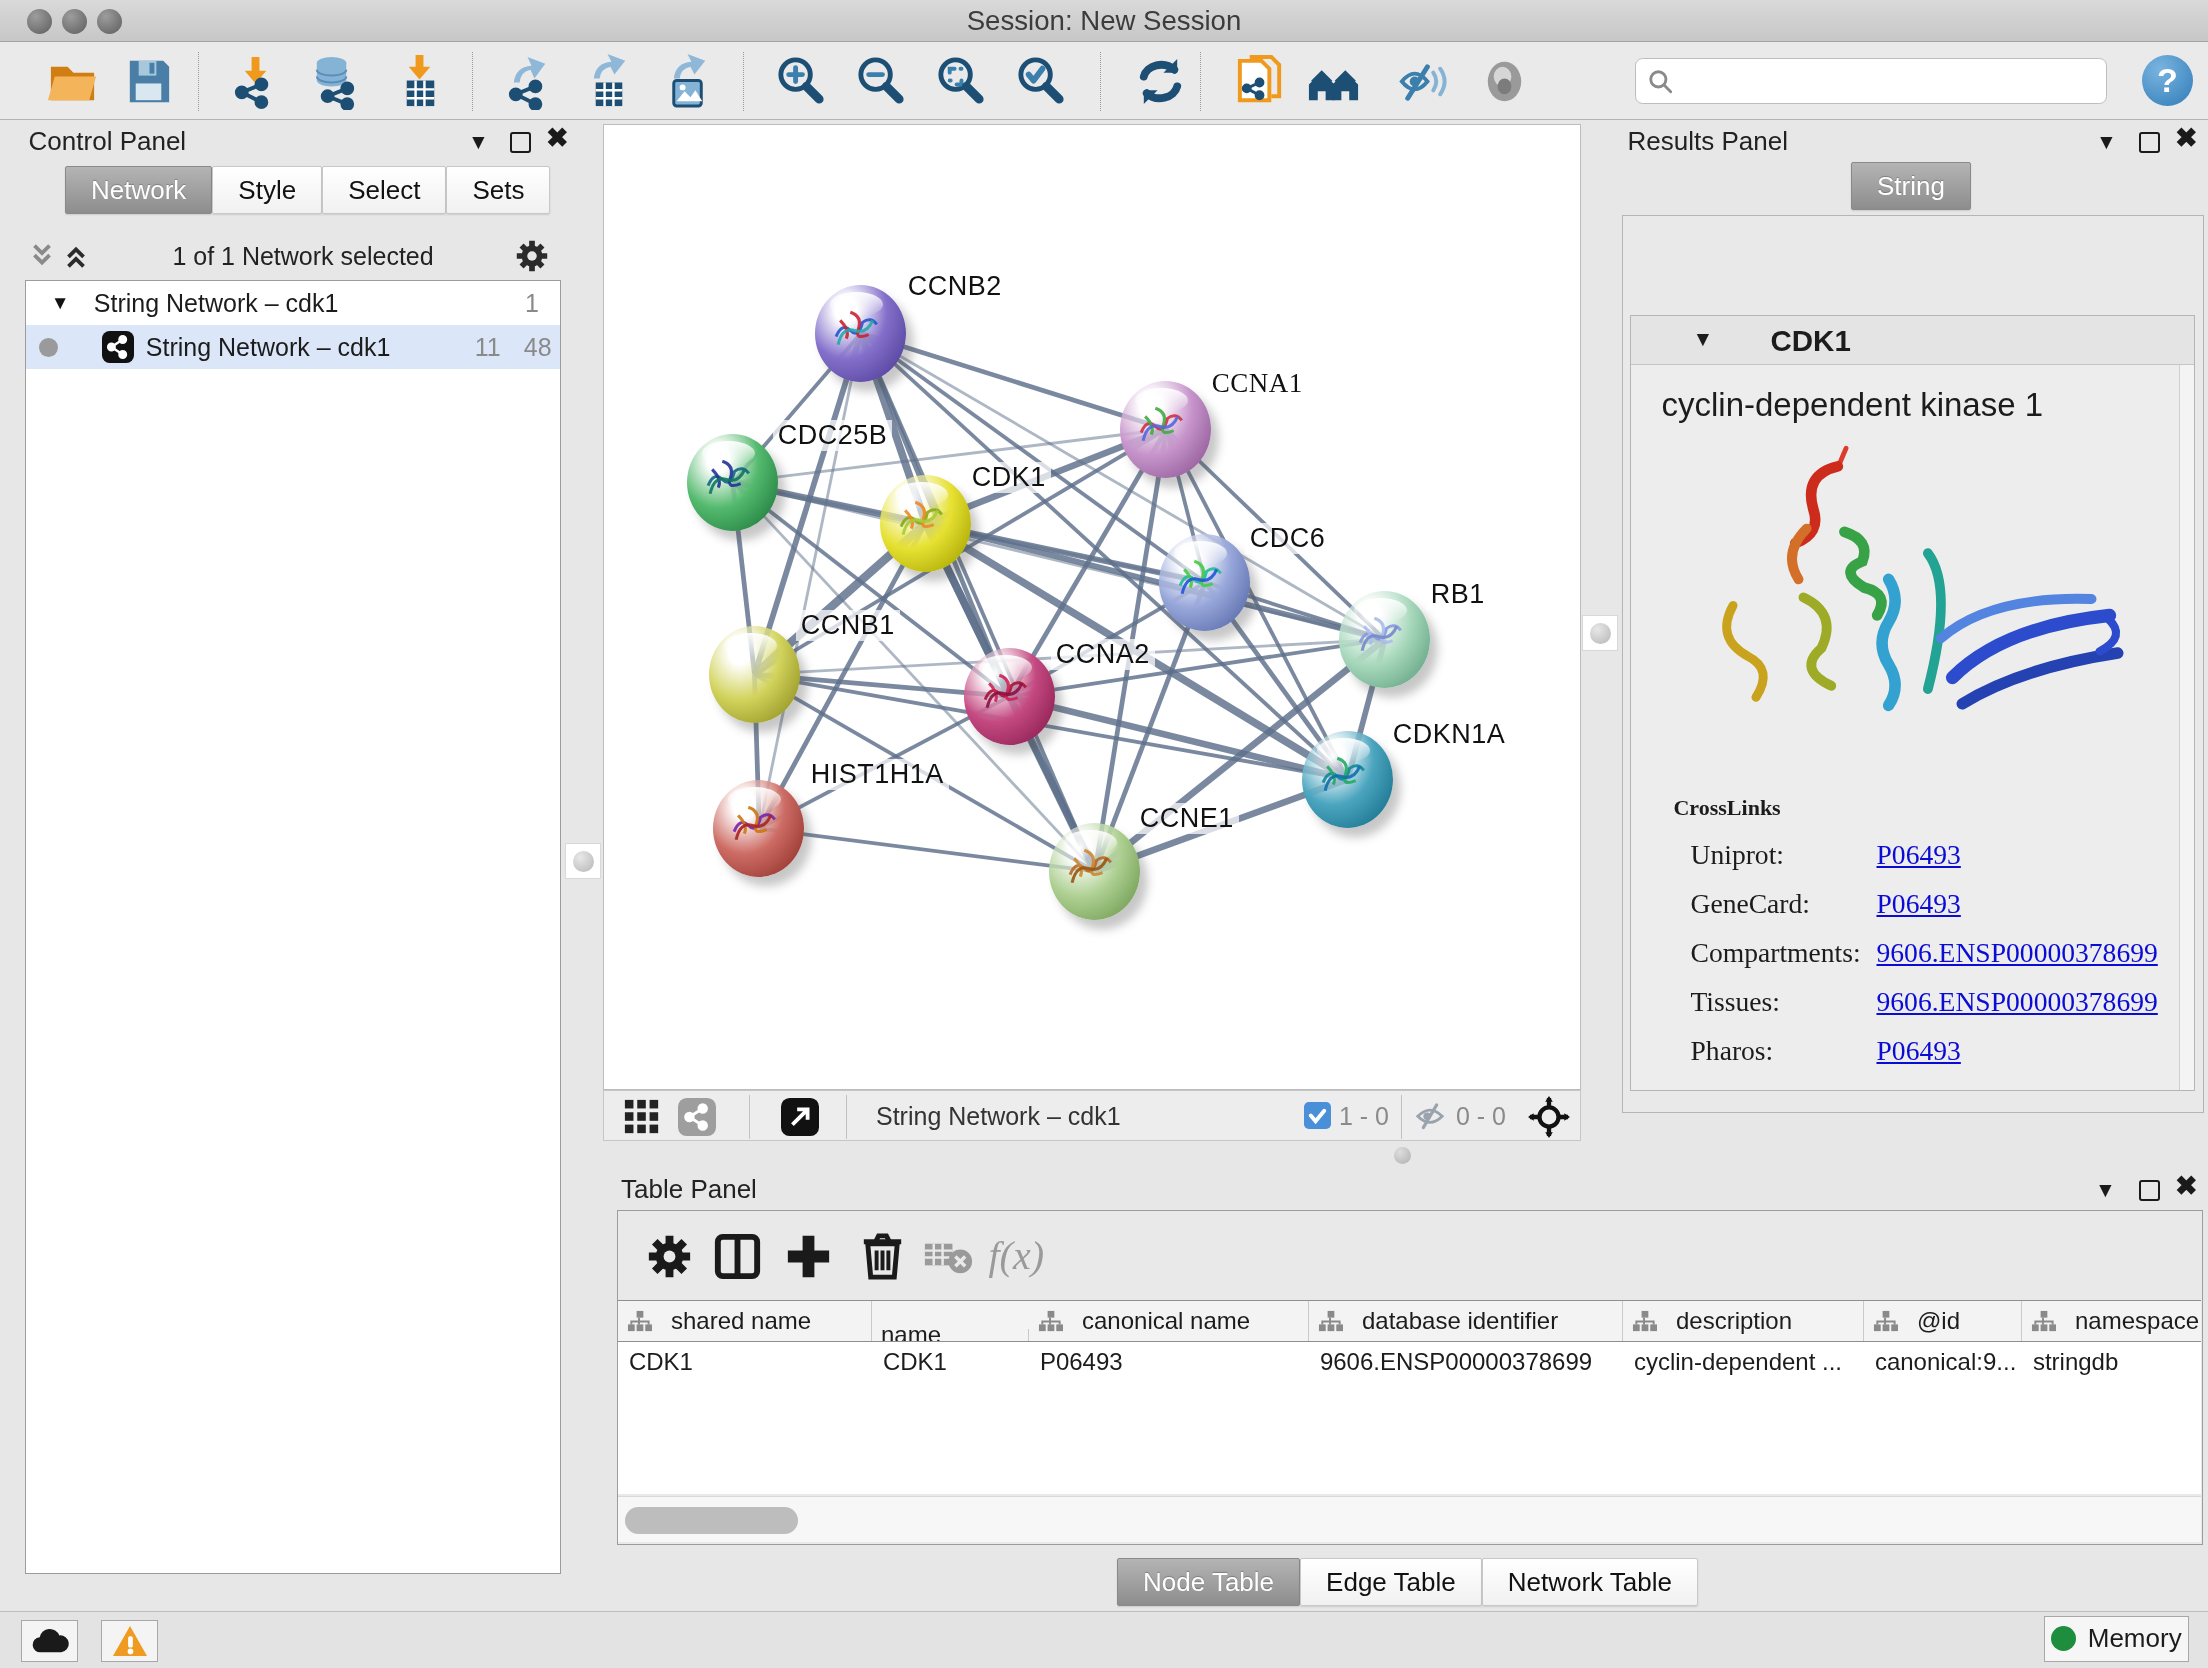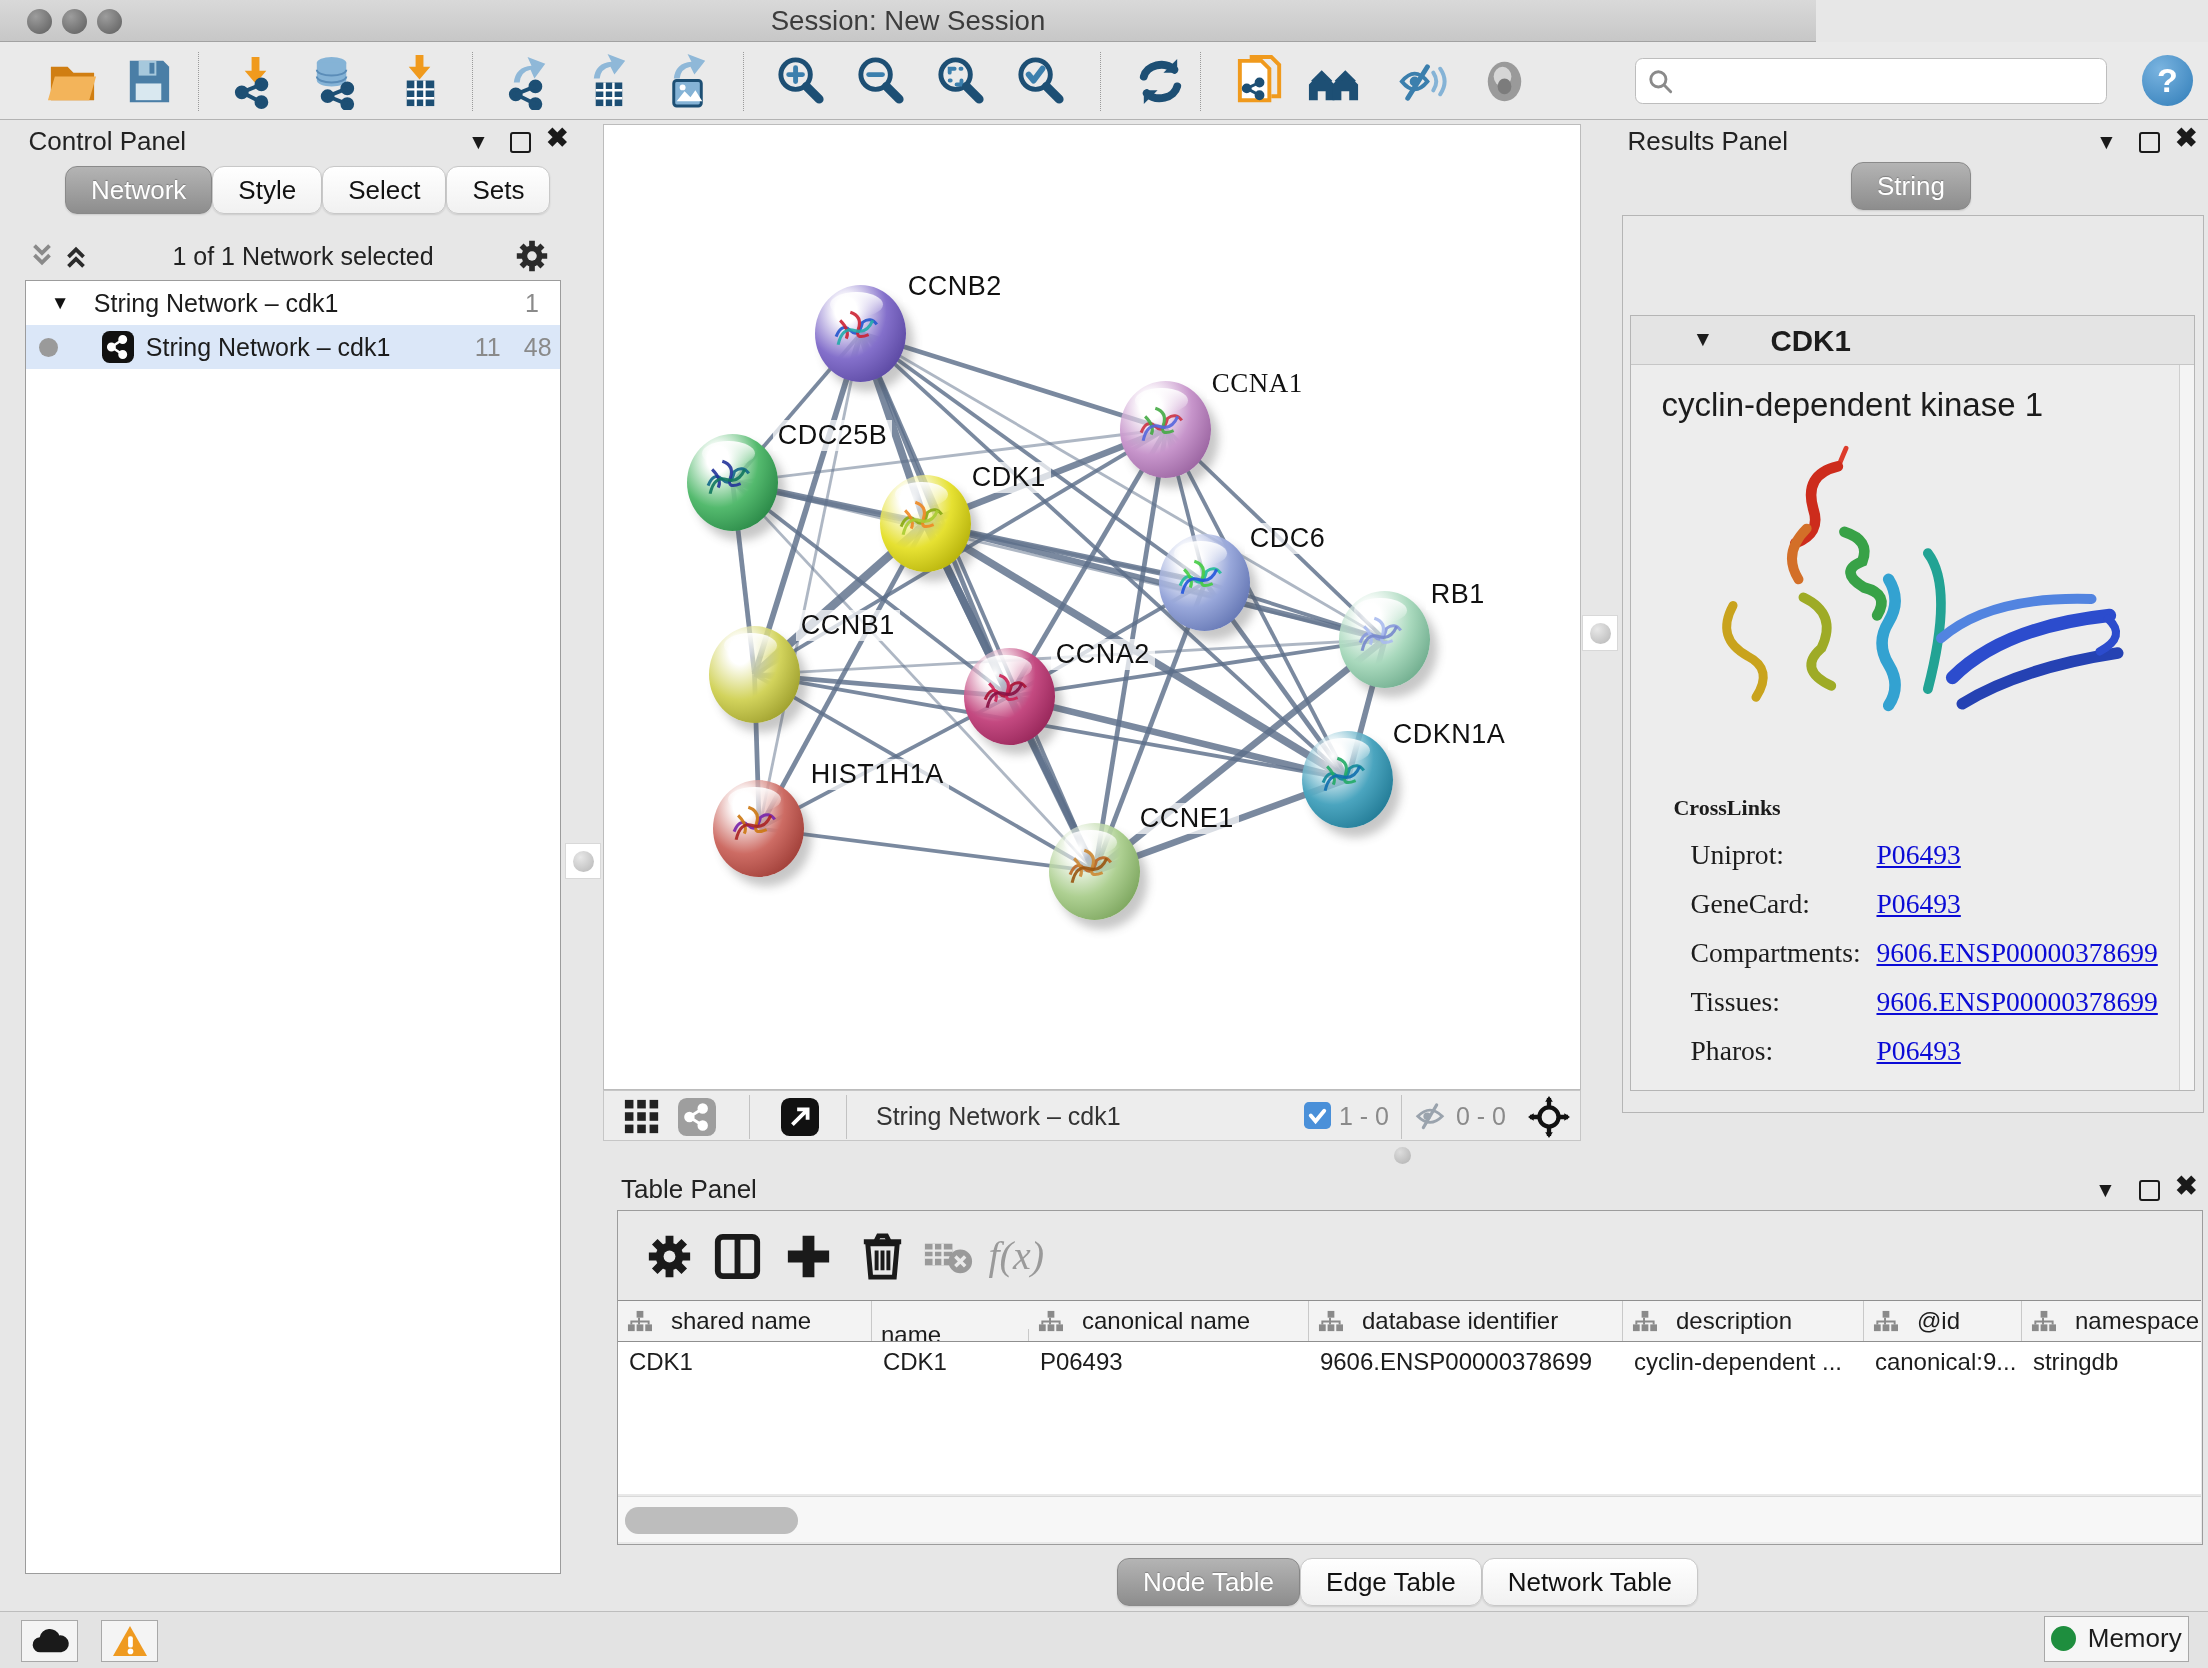--- a/index.html
+++ b/index.html
@@ -1,21 +1,21 @@
 <!DOCTYPE html>
 <html style="font-size:15px"><head>
 <meta charset="utf-8">
 <style>
   * { margin:0; padding:0; box-sizing:border-box; }
   html,body { width:2208px; height:1668px; overflow:hidden; }
   body { font-family:"Liberation Sans", sans-serif; background:#e7e7e7; color:#1c1c1c; position:relative; }
   #app { position:absolute; inset:0; }
 
   
-  .titlebar { position:absolute; left:0; top:0; width:1816px; height:42px;
+  .titlebar { position:absolute; left:0; top:0; width:2208px; height:42px;
     background:linear-gradient(#d9d9d9,#c7c7c7); border-bottom:1px solid #a2a2a2; }
   .traffic { position:absolute; top:8.6px; width:25px; height:25px; border-radius:50%;
     background:radial-gradient(circle at 35% 30%, #9d9d9d, #5c5c5c); }
   .t1{left:27px;} .t2{left:62px;} .t3{left:97px;}
   .win-title { position:absolute; left:0; right:0; top:0; height:42px; line-height:42px;
     text-align:center; font-size:27.6px; color:#3c3c3c; }
 
   
   .toolbar { position:absolute; left:0; top:42px; width:2208px; height:78px;
     background:#eaeaea; border-bottom:1.9px solid #b3b3b3; }
@@ -30,21 +30,21 @@
   .helpbtn { position:absolute; left:2142px; top:13.3px; width:51px; height:51px; border-radius:50%;
     background:radial-gradient(circle at 35% 28%, #7ab4e0, #2f7cb8); color:#fff; font-weight:bold;
     font-size:34px; text-align:center; line-height:51px; cursor:pointer; }
 
   
   .panel-title { font-size:26px; color:#222; }
   .win-ctrl { position:absolute; top:3.8px; font-size:21px; color:#1a1a1a; cursor:pointer; line-height:28.5px; }
   .wc-box { width:21px; height:21px; border:2.9px solid #1a1a1a; border-radius:2.9px; display:inline-block; margin-top:3.8px; }
   .wc-x { font-weight:bold; font-size:27px; }
 
-  .tabbtn { height:48px; border:1px solid #c8c8c8; border-radius:12px;
+  .tabbtn { height:48px; border:1px solid #c8c8c8; border-radius:2px;
     background:linear-gradient(#ffffff,#f1f1f1); font-size:26px; color:#111;
     display:inline-flex; align-items:center; justify-content:center; cursor:pointer;
     padding:0 25px; box-shadow:0 1px 1.9px rgba(0,0,0,.12); }
   .tabbtn.active { background:linear-gradient(#b4b4b4,#8d8d8d); color:#fff;
     border-color:#8a8a8a; text-shadow:0 -1px 1px rgba(0,0,0,.25); }
 
   
   .control-panel { position:absolute; left:21px; top:124px; width:544px; height:1484px; }
   .cp-tabs { position:absolute; left:44px; top:42px; display:flex; }
   .cp-toolrow { position:absolute; left:3.8px; top:112px; width:536px; height:40px; display:flex; align-items:center; }

